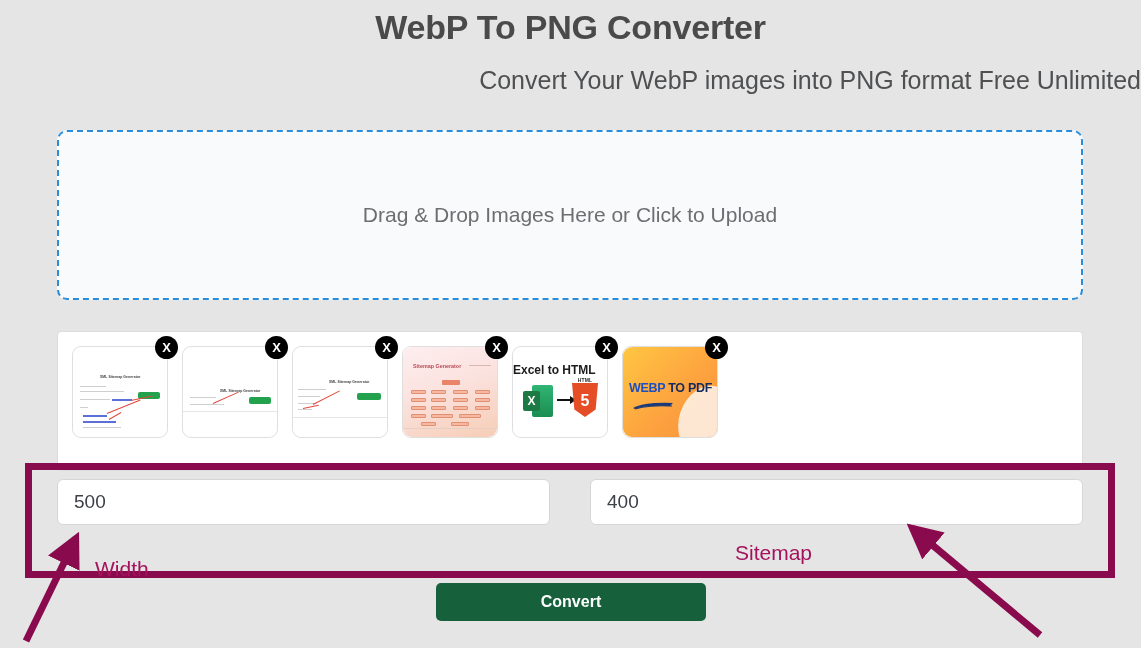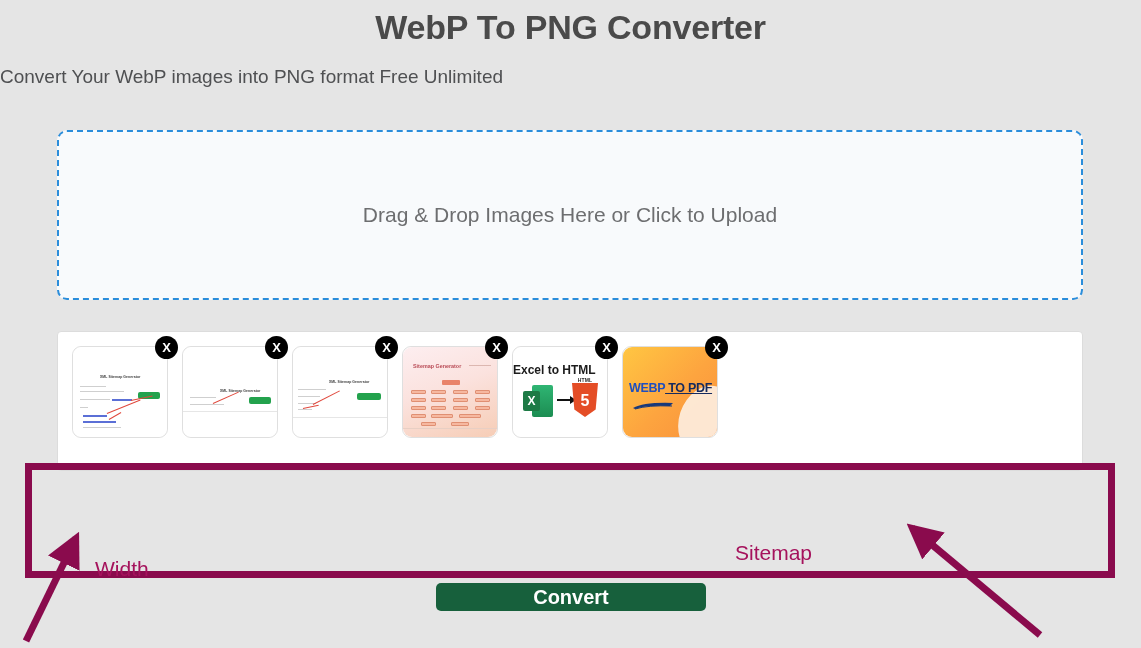--- a/index.html
+++ b/index.html
@@ -22,22 +22,22 @@
     top: 8px; left: 0; width: 1141px;
     text-align: center;
     font-size: 34px;
     font-weight: bold;
     color: #4a4a4a;
     letter-spacing: -0.2px;
   }
   .page-subtitle {
     position: absolute;
     top: 66px; left: 0; width: 1141px;
-    text-align: left;
-    font-size: 19px;
+    text-align: right;
+    font-size: 25px;
     font-weight: 400;
     color: #4f5052;
   }
 
   
   .dropzone {
     position: absolute;
     left: 57px; top: 130px;
     width: 1026px; height: 170px;
     border: 2px dashed #2a8ddb;
@@ -153,21 +153,21 @@
                   color:#2b2b2b; font-size:5px; font-weight:bold; letter-spacing:.2px;}
 
   
   .wp { position: absolute; inset: 0;
         background: linear-gradient(135deg,#ffc642 0%,#fda43f 55%,#f8913c 100%); }
   .wp:after{ content:""; position:absolute; right:-18px; bottom:-20px; width:56px; height:72px;
              background:#fdf0e2; border-radius:50% 0 0 50%; transform: rotate(18deg); opacity:.9;}
   .wp-text { position: absolute; left: 6px; top: 34px; font-size: 12.5px; font-weight: bold;
              letter-spacing: -.3px; z-index:2; white-space: nowrap;}
   .wp-text .a { color: #1f4fbf; }
-  .wp-text .b { color: #152a5e; text-decoration: underline; }
+  .wp-text .b { color: #152a5e; }
   .wp-swoosh { position: absolute; left: 9px; top: 54px; width: 42px; height: 9px; z-index:2;}
 
   
   .size-row { position: absolute; left: 57px; top: 479px; width: 1026px; height: 46px; }
   .field {
     position: absolute; top: 0;
     height: 46px;
     border: 1px solid #d6d6d6;
     border-radius: 6px;
     background: #ffffff;
@@ -177,26 +177,26 @@
     color: #3d4147;
     cursor: text;
   }
   .field.width-field  { left: 0px;   width: 493px; }
   .field.height-field { left: 533px; width: 493px; }
 
   
   .convert-btn {
     position: absolute;
     left: 436px; top: 583px;
-    width: 270px; height: 28px;
+    width: 270px; height: 38px;
     background: #17603c;
     color: #ffffff;
     border: none;
     border-radius: 5px;
-    font-size: 20px;
+    font-size: 16px;
     font-weight: bold;
     font-family: "Liberation Sans", sans-serif;
     cursor: pointer;
   }
 
   
   .annot-layer { position: absolute; inset: 0; pointer-events: none; z-index: 40; }
   .annot-rect {
     position: absolute;
     left: 25px; top: 463px;
@@ -336,20 +336,24 @@
               <path d="M3 8 Q 16 4 40 5" stroke="#18397a" stroke-width="1" fill="none"></path>
             </svg>
           </div>
         </div>
         <div class="thumb-remove">X</div>
       </div>
 
     </div>
   </div>
 
+  <div class="size-row">
+    <div class="field width-field">500</div>
+    <div class="field height-field">400</div>
+  </div>
 
   <button class="convert-btn">Convert</button>
 
   <div class="annot-layer">
     <div class="annot-rect"></div>
     <div class="annot-label width-label">Width</div>
     <div class="annot-label height-label">Sitemap</div>
     <svg width="1141" height="648" style="position:absolute;left:0;top:0;">
       <defs>
         <marker id="ah" viewBox="0 0 10 10" refX="8" refY="5" markerWidth="5" markerHeight="5" orient="auto-start-reverse">

